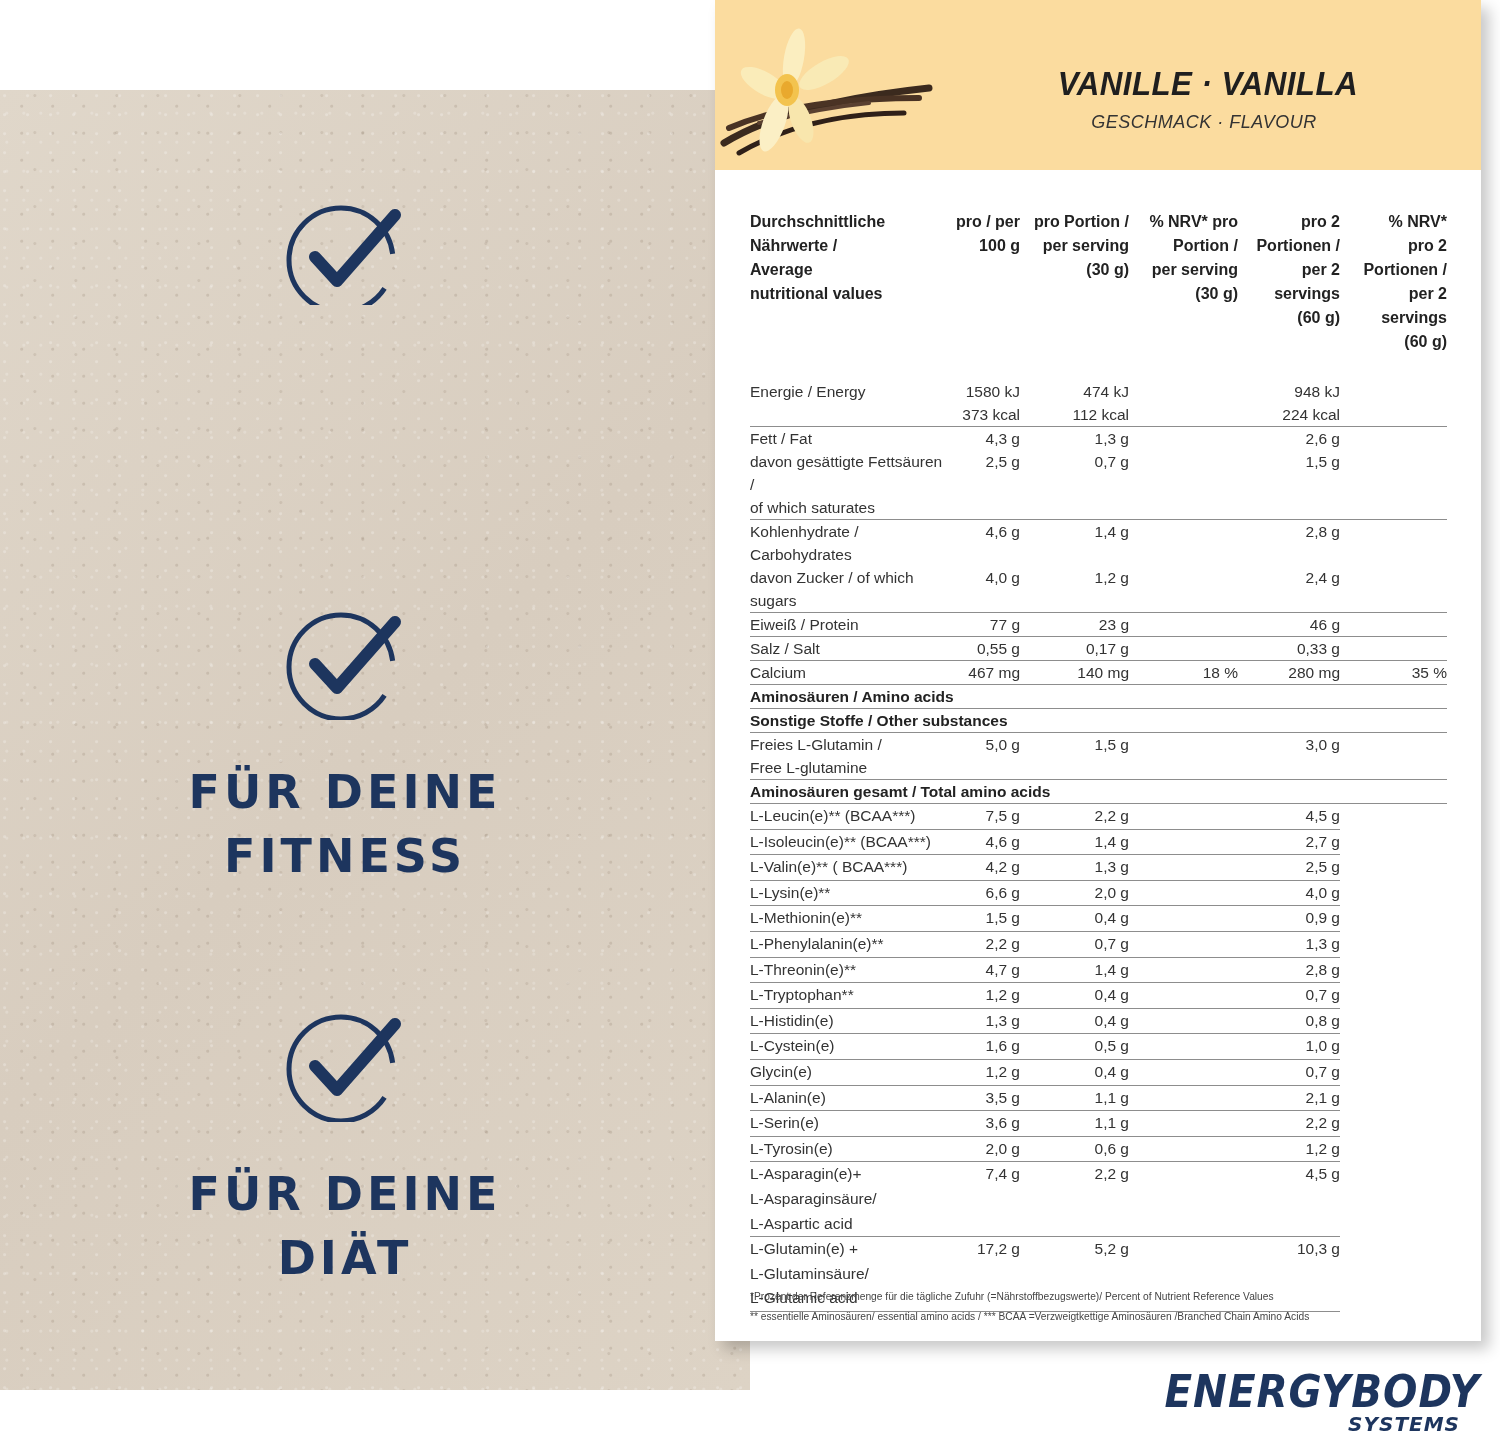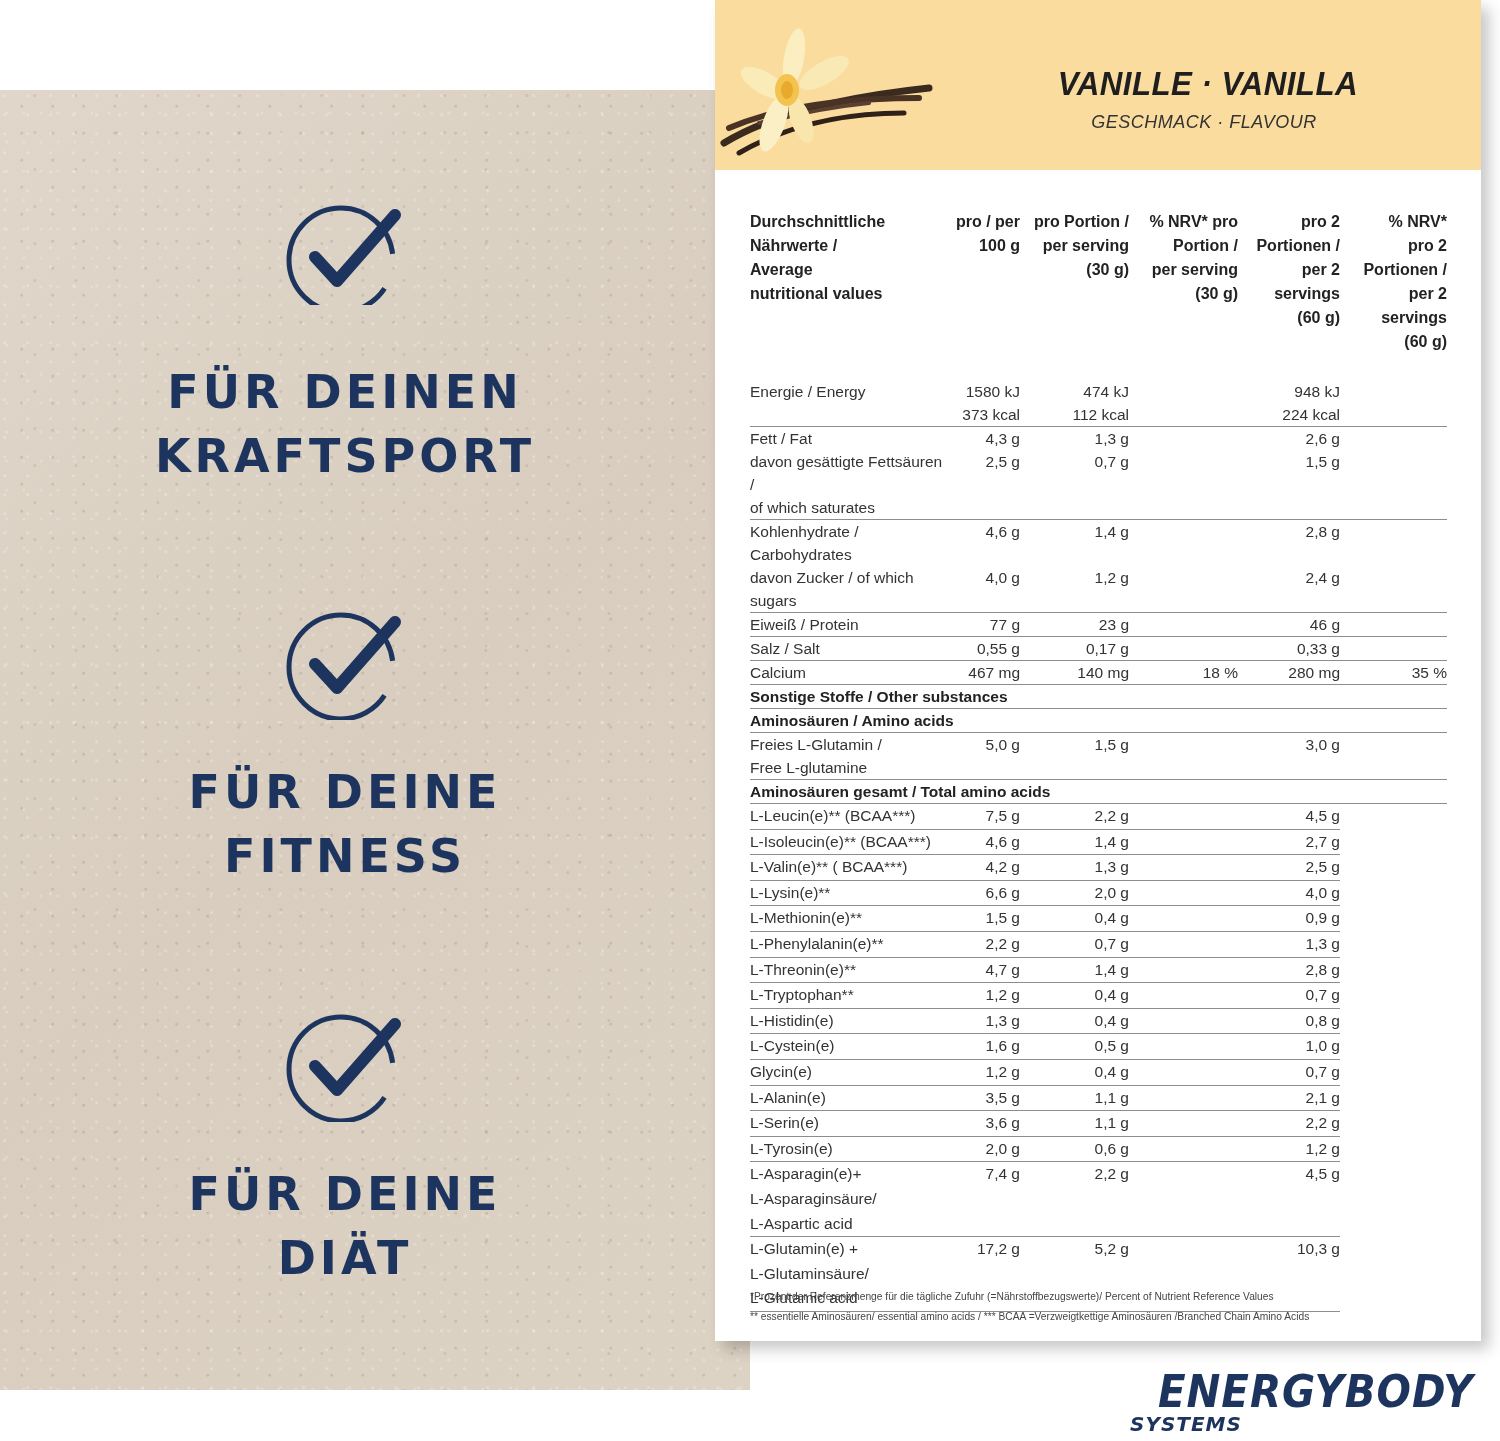--- a/index.html
+++ b/index.html
@@ -70,21 +70,21 @@
   col.c0 { width: 200px; } col.c1 { width: 70px; } col.c2 { width: 109px; }
   col.c3 { width: 109px; } col.c4 { width: 102px; } col.c5 { width: 107px; }
 
   .footnotes {
     position: absolute; left: 35px; top: 1286px; width: 700px;
     font-family: "Liberation Sans", sans-serif; font-size: 11px; line-height: 20px;
     color: #444; white-space: nowrap; transform: scaleX(0.93); transform-origin: left;
   }
 
   .brand {
-    position: absolute; left: 1130px; top: 1370px; width: 350px; text-align: left;
+    position: absolute; left: 1130px; top: 1370px; width: 350px; text-align: right;
     color: #1d355e;
   }
   .brand-main {
     font-family: "DejaVu Sans", sans-serif; font-weight: 700; font-style: italic;
     font-size: 44px; line-height: 44px; letter-spacing: 1px;
     transform: scaleX(0.92); transform-origin: right;
   }
   .brand-sub {
     font-family: "DejaVu Sans", sans-serif; font-weight: 700; font-style: italic;
     font-size: 20px; line-height: 20px; letter-spacing: 1px; margin-right: 20px;
@@ -93,24 +93,20 @@
 </head>
 <body>
 
 <div class="kraft"></div>
 
 <div class="feature" style="top:205px;">
   <svg width="120" height="100" viewBox="0 0 120 100">
     <circle cx="56" cy="55" r="52" fill="none" stroke="#1d355e" stroke-width="5" stroke-dasharray="290 37" stroke-dashoffset="-30"></circle>
     <path d="M30 52 L52 76 L110 10" fill="none" stroke="#1d355e" stroke-width="12" stroke-linecap="round" stroke-linejoin="round"></path>
   </svg>
-  <div class="feature-text" style="margin-top:55px;">
-    <div>FÜR DEINEN</div>
-    <div>KRAFTSPORT</div>
-  </div>
 </div>
 
 <div class="feature" style="top:610px;">
   <svg width="120" height="110" viewBox="0 0 120 110">
     <circle cx="56" cy="57" r="52" fill="none" stroke="#1d355e" stroke-width="5" stroke-dasharray="290 37" stroke-dashoffset="-30"></circle>
     <path d="M30 54 L52 78 L110 12" fill="none" stroke="#1d355e" stroke-width="12" stroke-linecap="round" stroke-linejoin="round"></path>
   </svg>
   <div class="feature-text" style="margin-top:40px;">
     <div>FÜR DEINE</div>
     <div>FITNESS</div>
@@ -249,24 +245,24 @@
         </tr>
         <tr class="sep ">
           <td class="lbl" style="white-space: pre-line;">Calcium</td>
           <td style="white-space: pre-line;">467 mg</td>
           <td style="white-space: pre-line;">140 mg</td>
           <td style="white-space: pre-line;">18 %</td>
           <td style="white-space: pre-line;">280 mg</td>
           <td style="white-space: pre-line;">35 %</td>
         </tr>
         <tr class="sep section">
+          <td class="lbl" colspan="6" style="white-space: pre-line;">Aminosäuren / Amino acids</td>
+        </tr>
+        <tr class="sep section">
           <td class="lbl" colspan="6" style="white-space: pre-line;">Sonstige Stoffe / Other substances</td>
-        </tr>
-        <tr class="sep section">
-          <td class="lbl" colspan="6" style="white-space: pre-line;">Aminosäuren / Amino acids</td>
         </tr>
         <tr class="sep ">
           <td class="lbl" style="white-space: pre-line;">Freies L-Glutamin /
 Free L-glutamine</td>
           <td style="white-space: pre-line;">5,0 g</td>
           <td style="white-space: pre-line;">1,5 g</td>
           <td style="white-space: pre-line;"></td>
           <td style="white-space: pre-line;">3,0 g</td>
           <td style="white-space: pre-line;"></td>
         </tr>

